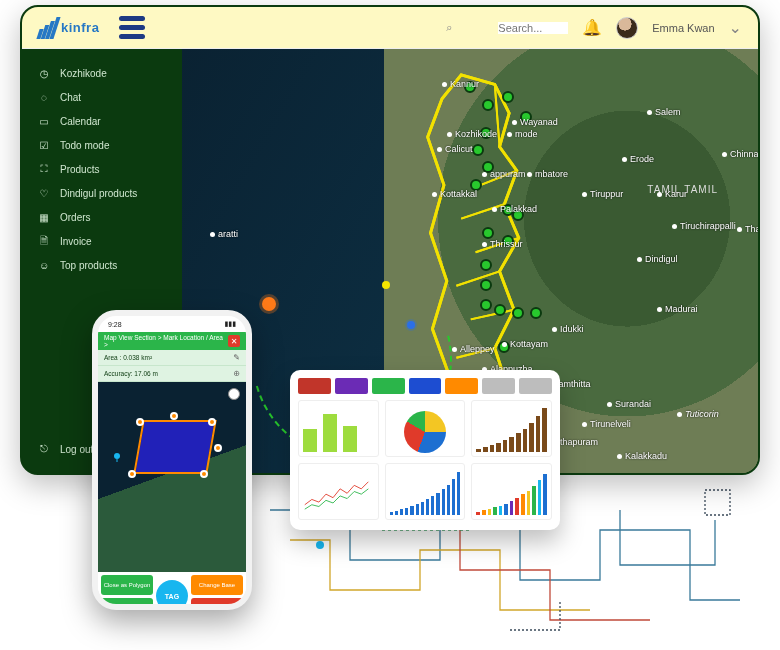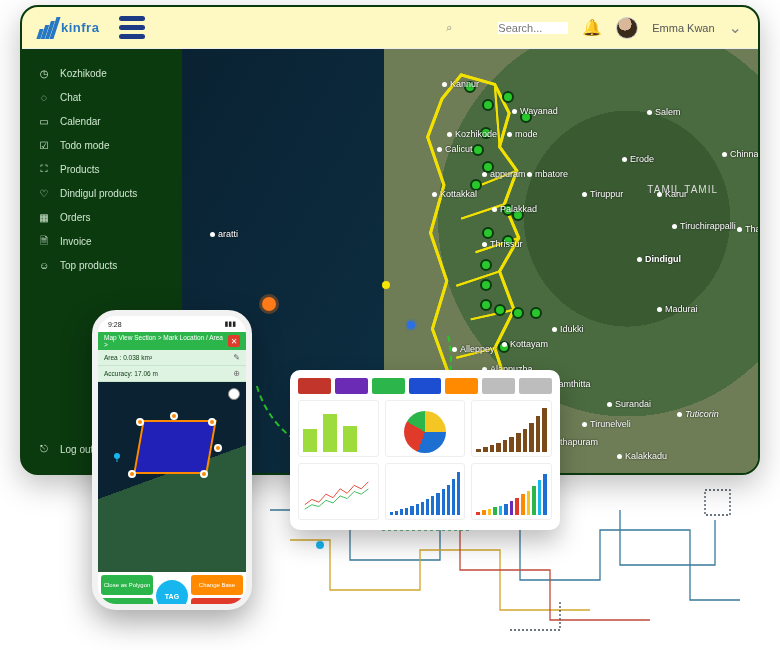--- a/index.html
+++ b/index.html
@@ -227,21 +227,21 @@
           <span class="green-dot" style="left: 298px; top: 250px;"></span>
           <span class="green-dot" style="left: 312px; top: 255px;"></span>
           <span class="green-dot" style="left: 330px; top: 258px;"></span>
           <span class="green-dot" style="left: 348px; top: 258px;"></span>
           <span class="green-dot" style="left: 316px; top: 292px;"></span>
           <span class="yellow-dot" style="left: 200px; top: 232px;"></span>
           <span class="blue-dot" style="left: 225px; top: 272px;"></span>
         </div>
       <div id="cities-holder">
           <span class="city" style="left: 260px; top: 30px;"><span class="cd"></span>Kannur</span>
-          <span class="city" style="left: 330px; top: 57px;"><span class="cd"></span>Wayanad</span>
+          <span class="city" style="left: 330px; top: 68px;"><span class="cd"></span>Wayanad</span>
           <span class="city" style="left: 265px; top: 80px;"><span class="cd"></span>Kozhikode</span>
           <span class="city" style="left: 325px; top: 80px;"><span class="cd"></span>mode</span>
           <span class="city" style="left: 255px; top: 95px;"><span class="cd"></span>Calicut</span>
           <span class="city" style="left: 300px; top: 120px;"><span class="cd"></span>appuram</span>
           <span class="city" style="left: 345px; top: 120px;"><span class="cd"></span>mbatore</span>
           <span class="city" style="left: 250px; top: 140px;"><span class="cd"></span>Kottakkal</span>
           <span class="city" style="left: 310px; top: 155px;"><span class="cd"></span>Palakkad</span>
           <span class="city" style="left: 300px; top: 190px;"><span class="cd"></span>Thrissur</span>
           <span class="city" style="left: 270px; top: 295px;"><span class="cd"></span>Alleppey</span>
           <span class="city" style="left: 320px; top: 290px;"><span class="cd"></span>Kottayam</span>
@@ -250,21 +250,21 @@
           <span class="city" style="left: 340px; top: 330px;"><span class="cd"></span>Pathanamthitta</span>
           <span class="city" style="left: 400px; top: 370px;"><span class="cd"></span>Tirunelveli</span>
           <span class="city" style="left: 350px; top: 388px;"><span class="cd"></span>ananthapuram</span>
           <span class="city" style="left: 465px; top: 58px;"><span class="cd"></span>Salem</span>
           <span class="city" style="left: 440px; top: 105px;"><span class="cd"></span>Erode</span>
           <span class="city" style="left: 540px; top: 100px;"><span class="cd"></span>Chinna</span>
           <span class="city" style="left: 400px; top: 140px;"><span class="cd"></span>Tiruppur</span>
           <span class="city" style="left: 475px; top: 140px;"><span class="cd"></span>Karur</span>
           <span class="city" style="left: 490px; top: 172px;"><span class="cd"></span>Tiruchirappalli</span>
           <span class="city" style="left: 555px; top: 175px;"><span class="cd"></span>Tha</span>
-          <span class="city" style="left: 455px; top: 205px; font-weight: bold;"><span class="cd"></span>Dindigul</span>
+          <span class="city" style="left: 455px; top: 205px;"><span class="cd"></span>Dindigul</span>
           <span class="city" style="left: 475px; top: 255px;"><span class="cd"></span>Madurai</span>
           <span class="city" style="left: 425px; top: 350px;"><span class="cd"></span>Surandai</span>
           <span class="city" style="left: 495px; top: 360px; font-style: italic;"><span class="cd"></span>Tuticorin</span>
           <span class="city" style="left: 435px; top: 402px;"><span class="cd"></span>Kalakkadu</span>
           <span class="city" style="left: 28px; top: 180px;"><span class="cd"></span>aratti</span>
         </div>
     </div>
   </div>
 </div>
 

